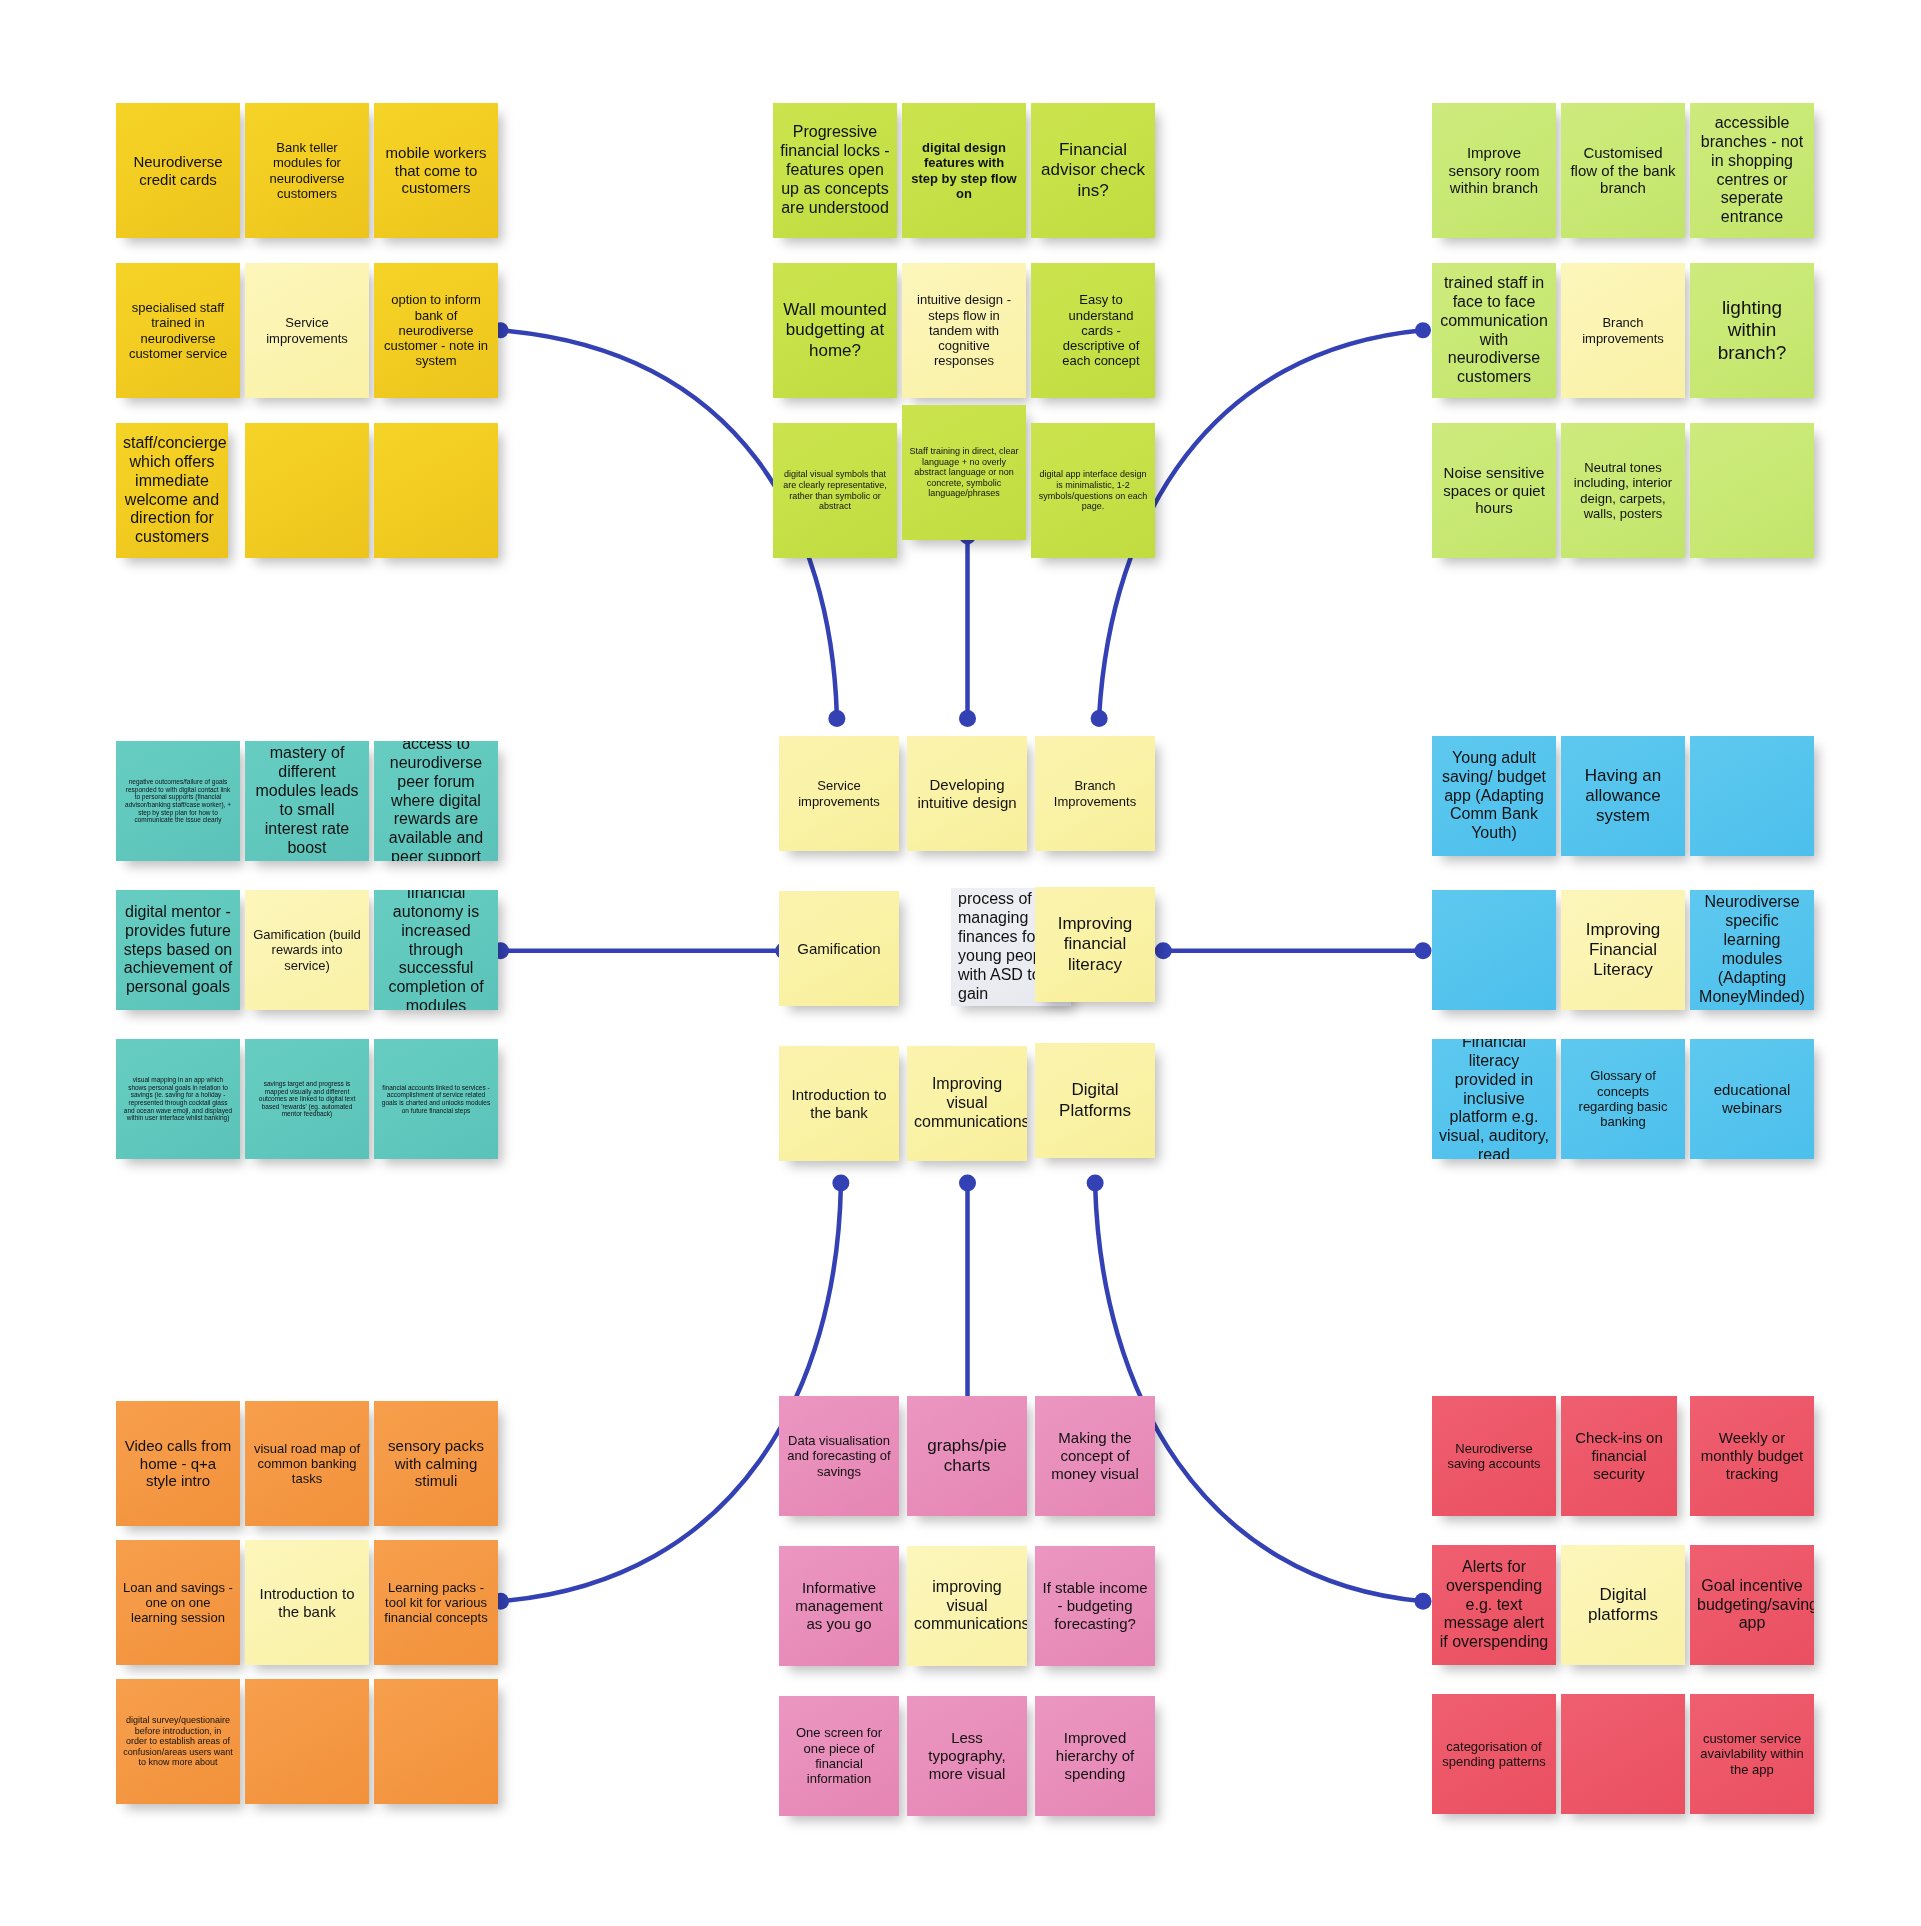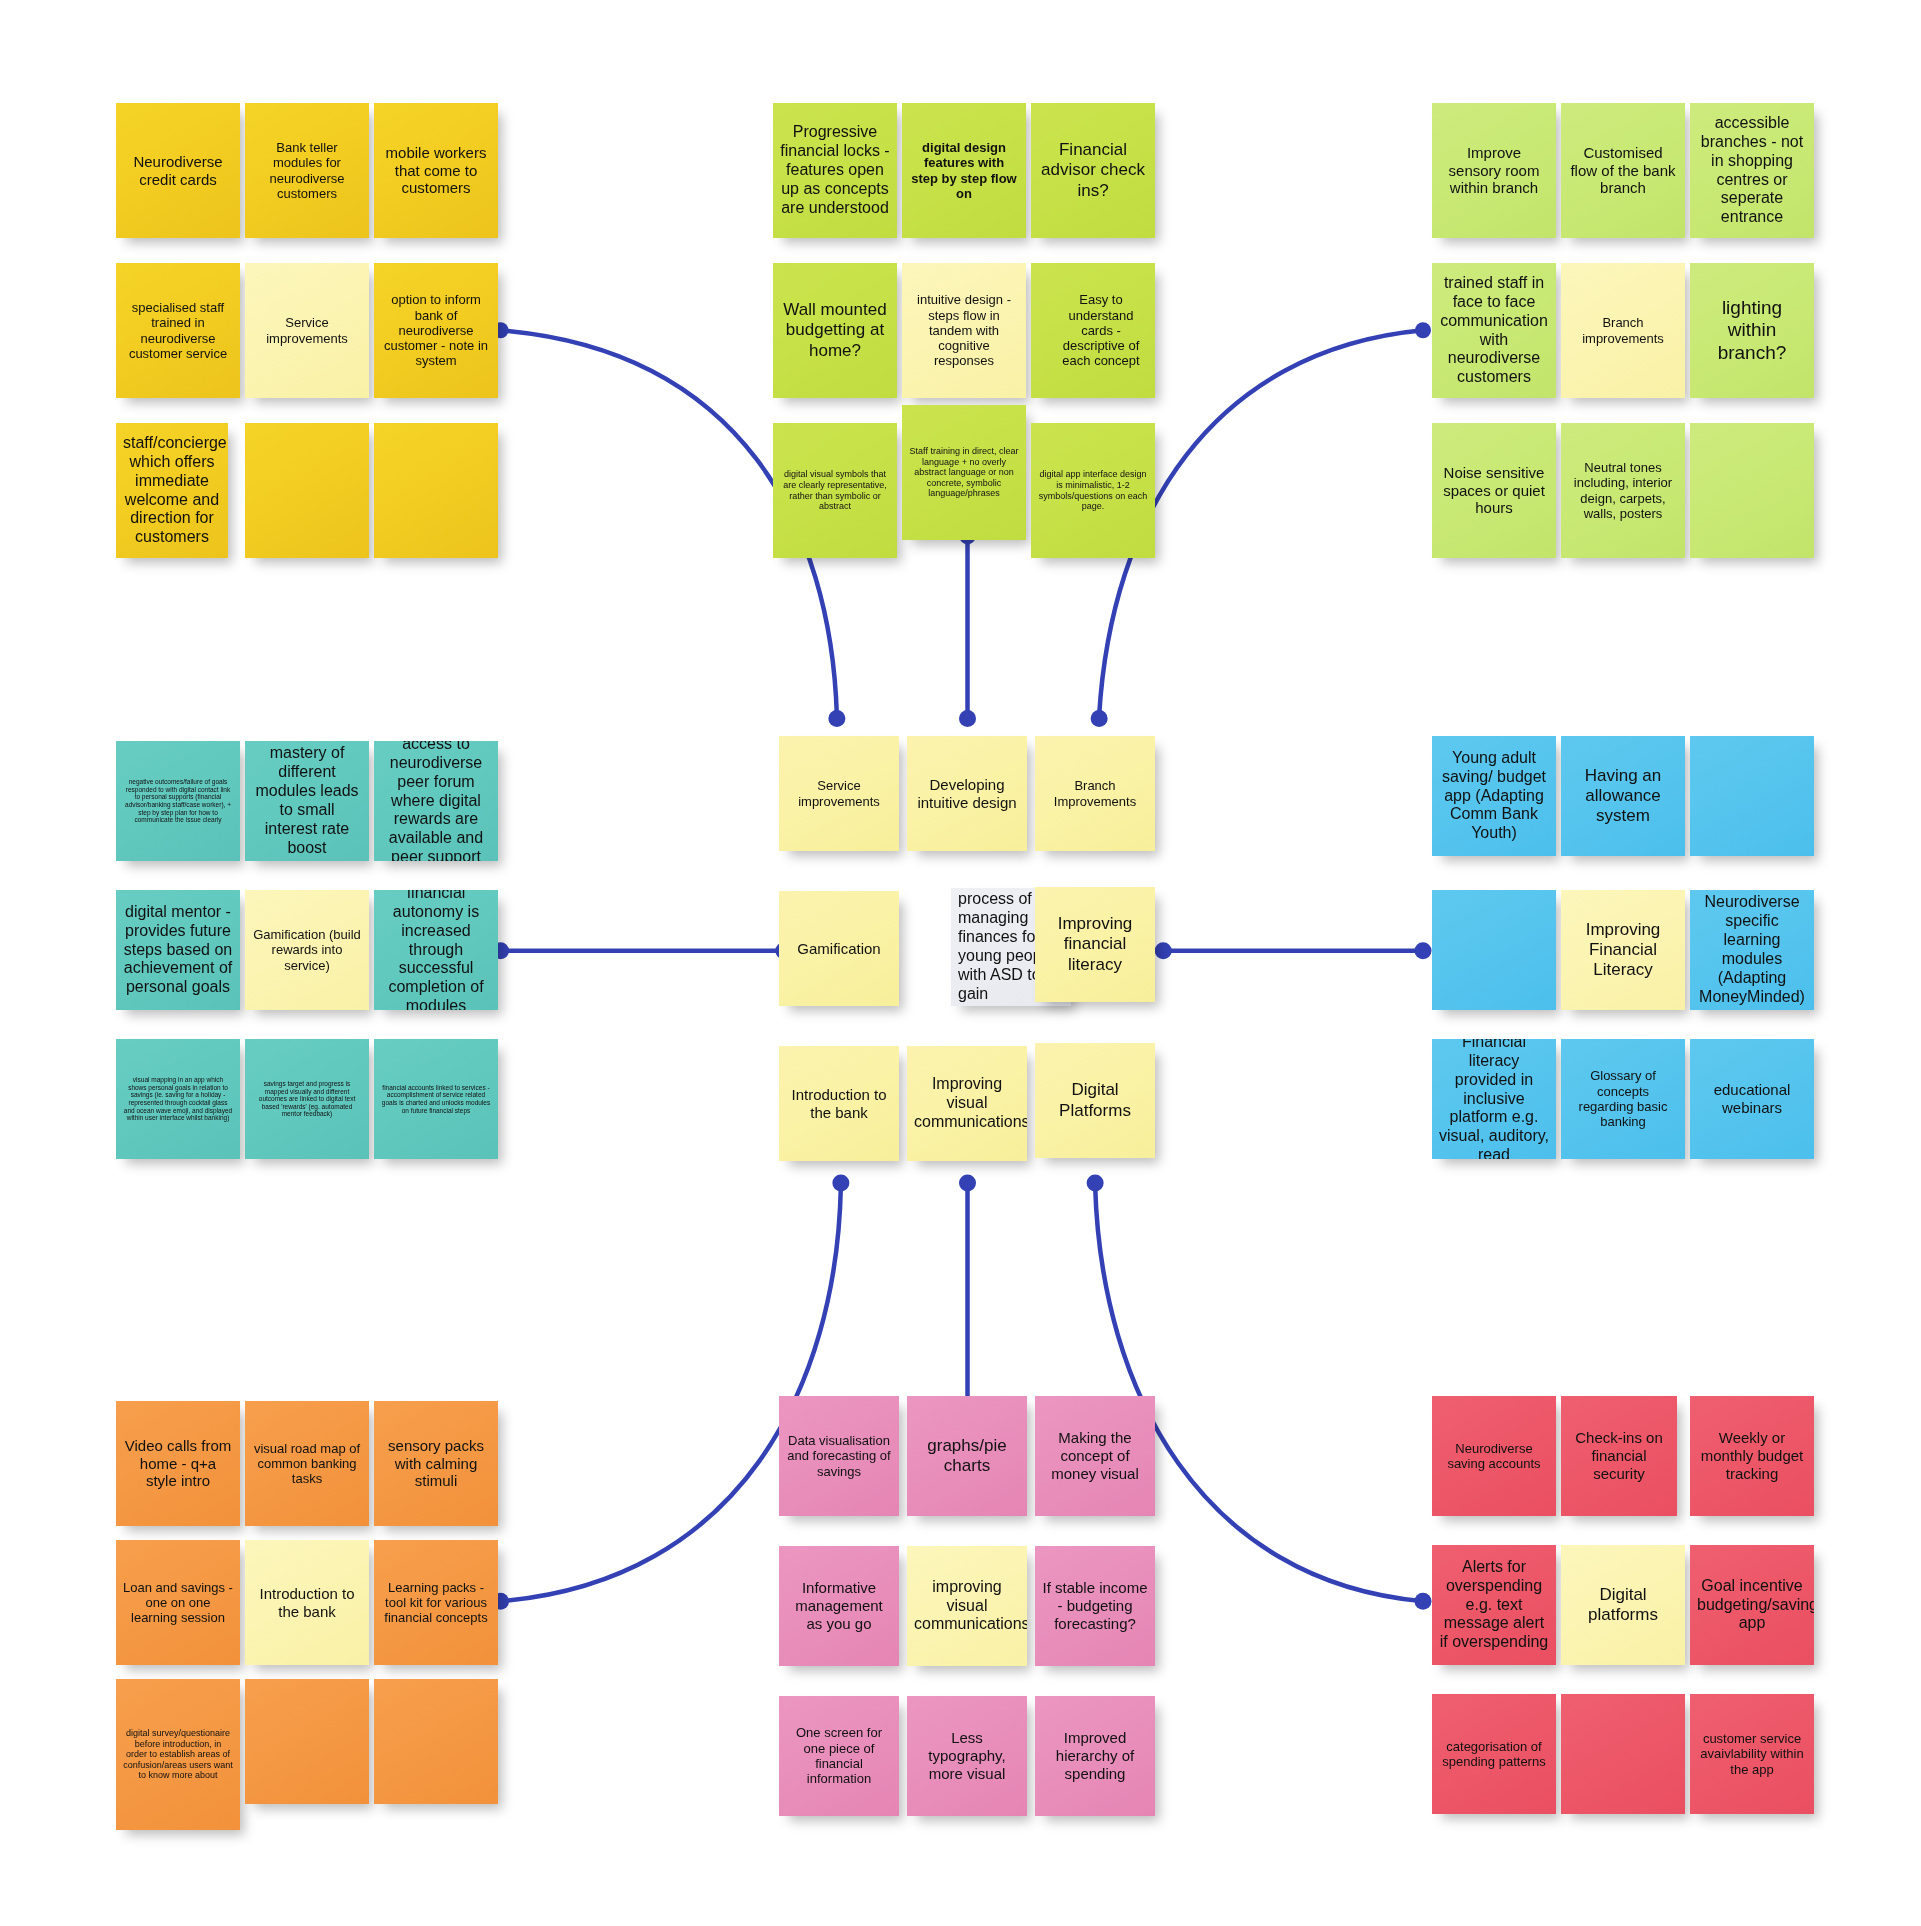--- a/index.html
+++ b/index.html
@@ -283,21 +283,21 @@
   <div class="note c-orange fs-md" style="left:116px;top:1540px;width:124px;height:125px;">
       <span>Loan and savings - one on one learning session</span>
     </div>
   <div class="note c-lightyellow fs-lg" style="left:245px;top:1540px;width:124px;height:125px;">
       <span>Introduction to the bank</span>
     </div>
   <div class="note c-orange fs-md" style="left:374px;top:1540px;width:124px;height:125px;">
       <span>Learning packs - tool kit for various financial concepts</span>
     </div>
 
-  <div class="note c-orange fs-xs" style="left:116px;top:1679px;width:124px;height:151px;">
+  <div class="note c-orange fs-xs" style="left:116px;top:1679px;width:124px;height:125px;">
       <span>digital survey/questionaire before introduction, in order to establish areas of confusion/areas users want to know more about</span>
     </div>
   <div class="note c-orange fs-xs" style="left:245px;top:1679px;width:124px;height:125px;">
       <span></span>
     </div>
   <div class="note c-orange fs-xs" style="left:374px;top:1679px;width:124px;height:125px;">
       <span></span>
     </div>
 
   <div class="note c-pink fs-md" style="left:779px;top:1396px;width:120px;height:120px;">

